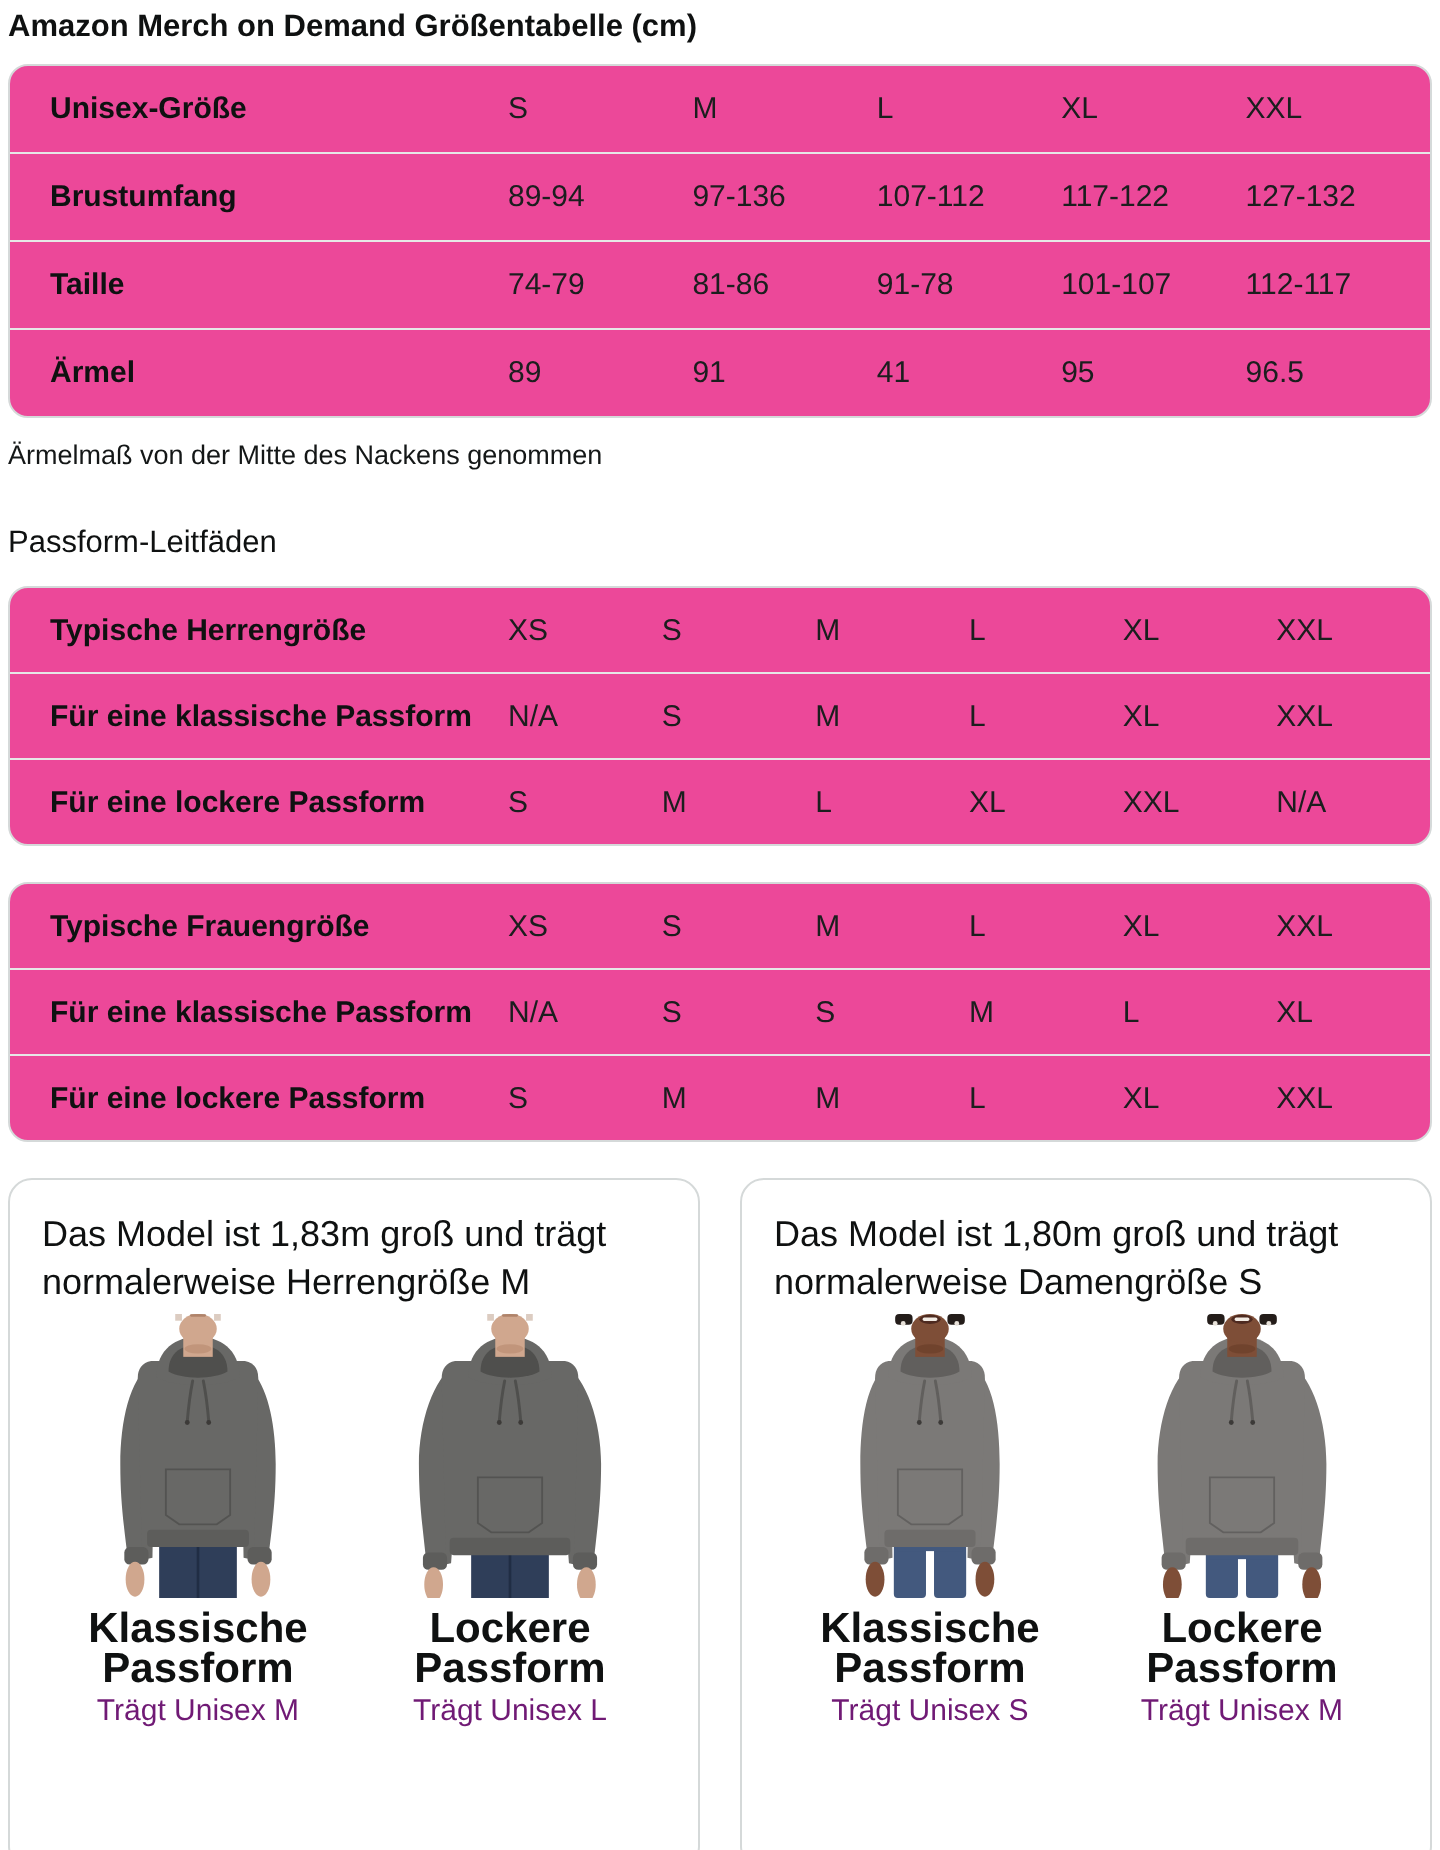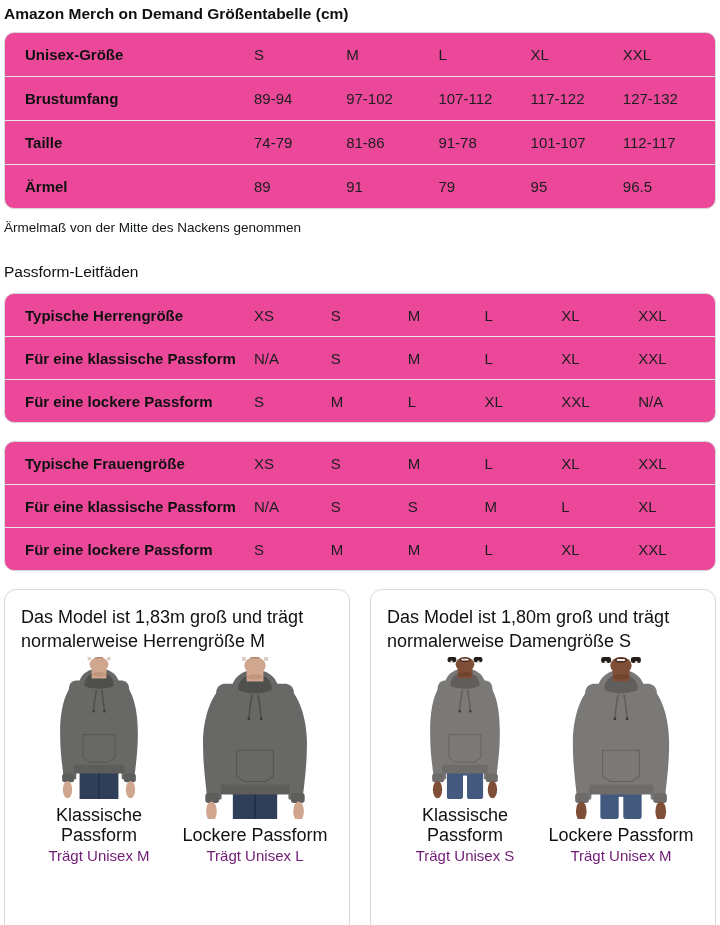--- a/index.html
+++ b/index.html
@@ -48,21 +48,21 @@
     padding:15px 16px 10px 16px;box-sizing:border-box;background:#fff;
   }
   .card .desc{
     margin:0;font-size:18px;line-height:24px;font-weight:400;
   }
   .photos{display:flex;margin-top:4px;height:210px;}
   .photo{flex:1;margin:0;display:flex;flex-direction:column;}
   .photo .img{flex:1;min-height:0;}
   .photo .img svg{display:block;width:100%;height:100%;}
   .caption{text-align:center;margin-top:6px;}
-  .caption .fit-label{font-size:18px;font-weight:400;line-height:20px;}
+  .caption .fit-label{font-size:21px;font-weight:700;line-height:20px;}
   .caption .size-label{font-size:15px;font-weight:400;line-height:22px;color:#701a75;}
 </style>
 </head>
 <body>
 
 <main class="page">
 
   <h1 class="page-title">Amazon Merch on Demand Größentabelle (cm)</h1>
 
   <section class="tbl cols5">
@@ -70,38 +70,38 @@
       <div class="lbl">Unisex-Größe</div>
       <div class="val">S</div>
       <div class="val">M</div>
       <div class="val">L</div>
       <div class="val">XL</div>
       <div class="val">XXL</div>
     </div>
     <div class="row">
       <div class="lbl">Brustumfang</div>
       <div class="val">89-94</div>
-      <div class="val">97-102</div>
+      <div class="val">97-136</div>
       <div class="val">107-112</div>
       <div class="val">117-122</div>
       <div class="val">127-132</div>
     </div>
     <div class="row">
       <div class="lbl">Taille</div>
       <div class="val">74-79</div>
       <div class="val">81-86</div>
       <div class="val">91-78</div>
       <div class="val">101-107</div>
       <div class="val">112-117</div>
     </div>
     <div class="row">
       <div class="lbl">Ärmel</div>
       <div class="val">89</div>
       <div class="val">91</div>
-      <div class="val">79</div>
+      <div class="val">41</div>
       <div class="val">95</div>
       <div class="val">96.5</div>
     </div>
   </section>
 
   <p class="note">Ärmelmaß von der Mitte des Nackens genommen</p>
 
   <h2 class="section-heading">Passform-Leitfäden</h2>
 
   <section class="tbl cols6 fit-men">

